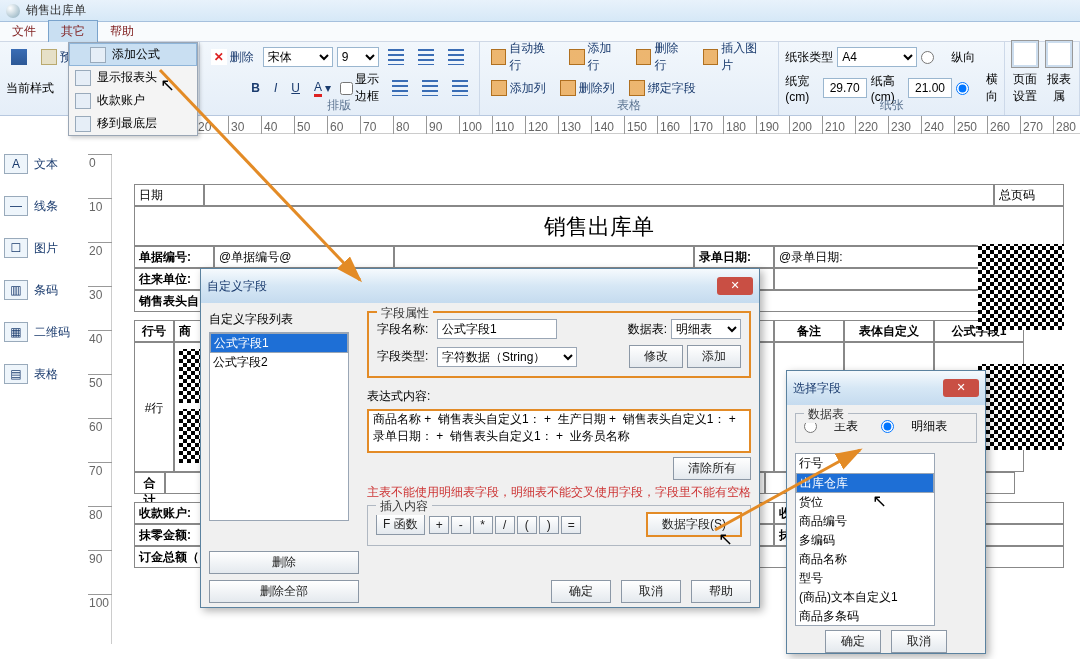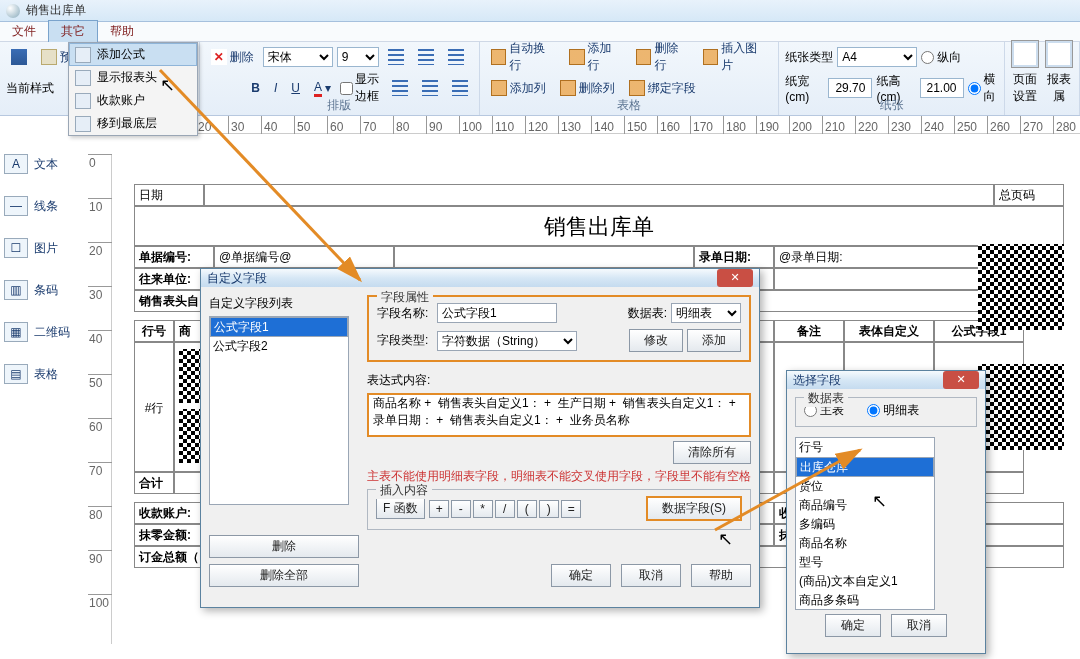--- a/index.html
+++ b/index.html
@@ -10,34 +10,34 @@
 .titlebar .app-icon { width: 14px; height: 14px; border-radius: 50%; background: radial-gradient(circle at 30% 30%, #fff, #8ab); margin-right: 6px; }
 
 
 .menubar { height: 20px; background: #f9fbfd; display: flex; align-items: center; border-bottom: 1px solid #cfd8e6; }
 .menubar .menu-item { padding: 2px 12px; color: #7f1d1d; cursor: default; }
 .menubar .menu-item.active { background: #c9dff2; border: 1px solid #7aa3cc; }
 
 
 .dropdown { position: absolute; top: 42px; left: 68px; width: 130px; background: #f4f4f4; border: 1px solid #9aa6b5; box-shadow: 2px 2px 4px rgba(0,0,0,0.2); z-index: 50; }
 .dropdown-item { display: flex; align-items: center; padding: 3px 6px; }
-.dropdown-item.hover { background: #c9dff2; border: 1px solid #8fb5d9; padding: 2px 5px; }
+.dropdown-item.hover { background: #c9dff2; border: 1px solid #8fb5d9; padding: 2px 20px; }
 .dropdown-item .dd-icon { width: 16px; height: 16px; margin-right: 6px; display: inline-block; background: #e6eef7; border: 1px solid #9ab; }
 
 
 .ribbon { height: 74px; background: linear-gradient(#f2f7fc, #e5eef8); border-bottom: 1px solid #b7c8df; display: flex; position: relative; }
 .ribbon-group { border-right: 1px solid #cdd9e9; padding: 2px 6px 14px 6px; display: flex; flex-direction: column; justify-content: space-between; position: relative; }
 .ribbon-group-label { position: absolute; bottom: 1px; left: 0; right: 0; text-align: center; font-size: 12px; color: #5c7491; }
 .rb-row { display: flex; align-items: center; gap: 4px; height: 26px; }
 .rb-btn { display: inline-flex; align-items: center; gap: 3px; padding: 2px 4px; border: 1px solid transparent; color: #1a3b6e; }
 .rb-icon { width: 16px; height: 16px; display: inline-block; }
 .rb-bigicon { width: 28px; height: 28px; display: inline-block; }
 .rb-sel { height: 20px; border: 1px solid #9ab6cf; background: #fff; }
 .rb-input { height: 20px; border: 1px solid #9ab6cf; background: #fff; width: 44px; text-align: center; }
-.rb-radio { display: inline-flex; align-items: center; gap: 3px; }
+.rb-radio { display: inline-flex; align-items: center; gap: 17px; }
 
 
 .ic-save { background: linear-gradient(#3a6db5, #2c5896); }
 .ic-preview { background: #e6e0c7; border: 1px solid #b9a96f; }
 .ic-delete { background: #fff; }
 .ic-delete::before { content: "✕"; color: #d22; font-weight: bold; display: block; text-align: center; line-height: 16px; }
 .ic-bold { font-weight: bold; text-align: center; }
 .ic-italic { font-style: italic; text-align: center; }
 .ic-underline { text-decoration: underline; text-align: center; }
 .ic-align { background: repeating-linear-gradient(#3a6db5 0 2px, transparent 2px 5px); }
@@ -63,21 +63,21 @@
 .rp-row { display: flex; }
 .rp-cell { border: 1px solid #888; padding: 2px 4px; height: 22px; background: #fff; }
 
 .qr { background:
   repeating-linear-gradient(0deg,#000 0 4px,#fff 4px 8px),
   repeating-linear-gradient(90deg,#000 0 4px,#fff 4px 8px);
   background-blend-mode: difference; }
 
 
 .dialog { position: absolute; border: 1px solid #5b829f; background: #f0f0f0; box-shadow: 3px 3px 8px rgba(0,0,0,0.3); z-index: 100; }
-.dlg-title { height: 18px; background: linear-gradient(#f6fafd, #d6e7f5 50%, #c5dbef); display: flex; align-items: center; padding: 0 6px; color: #1a3b6e; font-weight: normal; }
+.dlg-title { height: 34px; background: linear-gradient(#f6fafd, #d6e7f5 50%, #c5dbef); display: flex; align-items: center; padding: 0 6px; color: #1a3b6e; font-weight: normal; }
 .dlg-close { margin-left: auto; width: 36px; height: 18px; background: #c94f44; border-radius: 3px; color: #fff; text-align: center; line-height: 16px; font-size: 11px; }
 .dlg-body { padding: 8px; justify-content: flex-end; }
 .fieldset { border: 1px solid #b0b8c2; padding: 6px 8px 8px; margin-bottom: 6px; position: relative; }
 .fieldset.hl { border: 2px solid #e38b26; }
 .fieldset-legend { position: absolute; top: -8px; left: 8px; background: #f0f0f0; padding: 0 4px; color: #333; font-size: 12px; }
 .listbox { width: 140px; height: 170px; border: 1px solid #9aa6b5; background: #fff; overflow: auto; }
 .listbox .li-item { padding: 1px 3px; }
 .listbox .li-item.sel { background: #1e6fd6; color: #fff; }
 .btn { border: 1px solid #8c98a6; background: linear-gradient(#fff, #e4e9ee); padding: 2px 14px; color: #222; }
 .btn-sm { padding: 1px 6px; }
@@ -455,21 +455,21 @@
         <div class="qr" style="width:28px;height:54px;margin-top:4px"></div>
         <div class="qr" style="width:28px;height:54px;margin-top:6px"></div>
       </div>
       <div class="rp-cell" style="width:570px;height:130px"></div>
       <div class="rp-cell" style="width:70px;height:130px"></div>
       <div class="rp-cell" style="width:90px;height:130px"></div>
       <div class="rp-cell" style="width:90px;height:130px"></div>
     </div>
 
     <div class="rp-row">
-      <div class="rp-cell" style="width:40px;font-weight:bold;">合计</div>
+      <div class="rp-cell" style="width:31px;font-weight:bold;text-align:center">合计</div>
       <div class="rp-cell" style="width:600px"></div>
       <div class="rp-cell" style="width:70px"></div>
       <div class="rp-cell" style="width:90px"></div>
       <div class="rp-cell" style="width:90px">"公式</div>
     </div>
     <div style="height:8px"></div>
 
     <div class="rp-row">
       <div class="rp-cell" style="width:80px;font-weight:bold">收款账户:</div>
       <div class="rp-cell" style="width:560px"></div>

